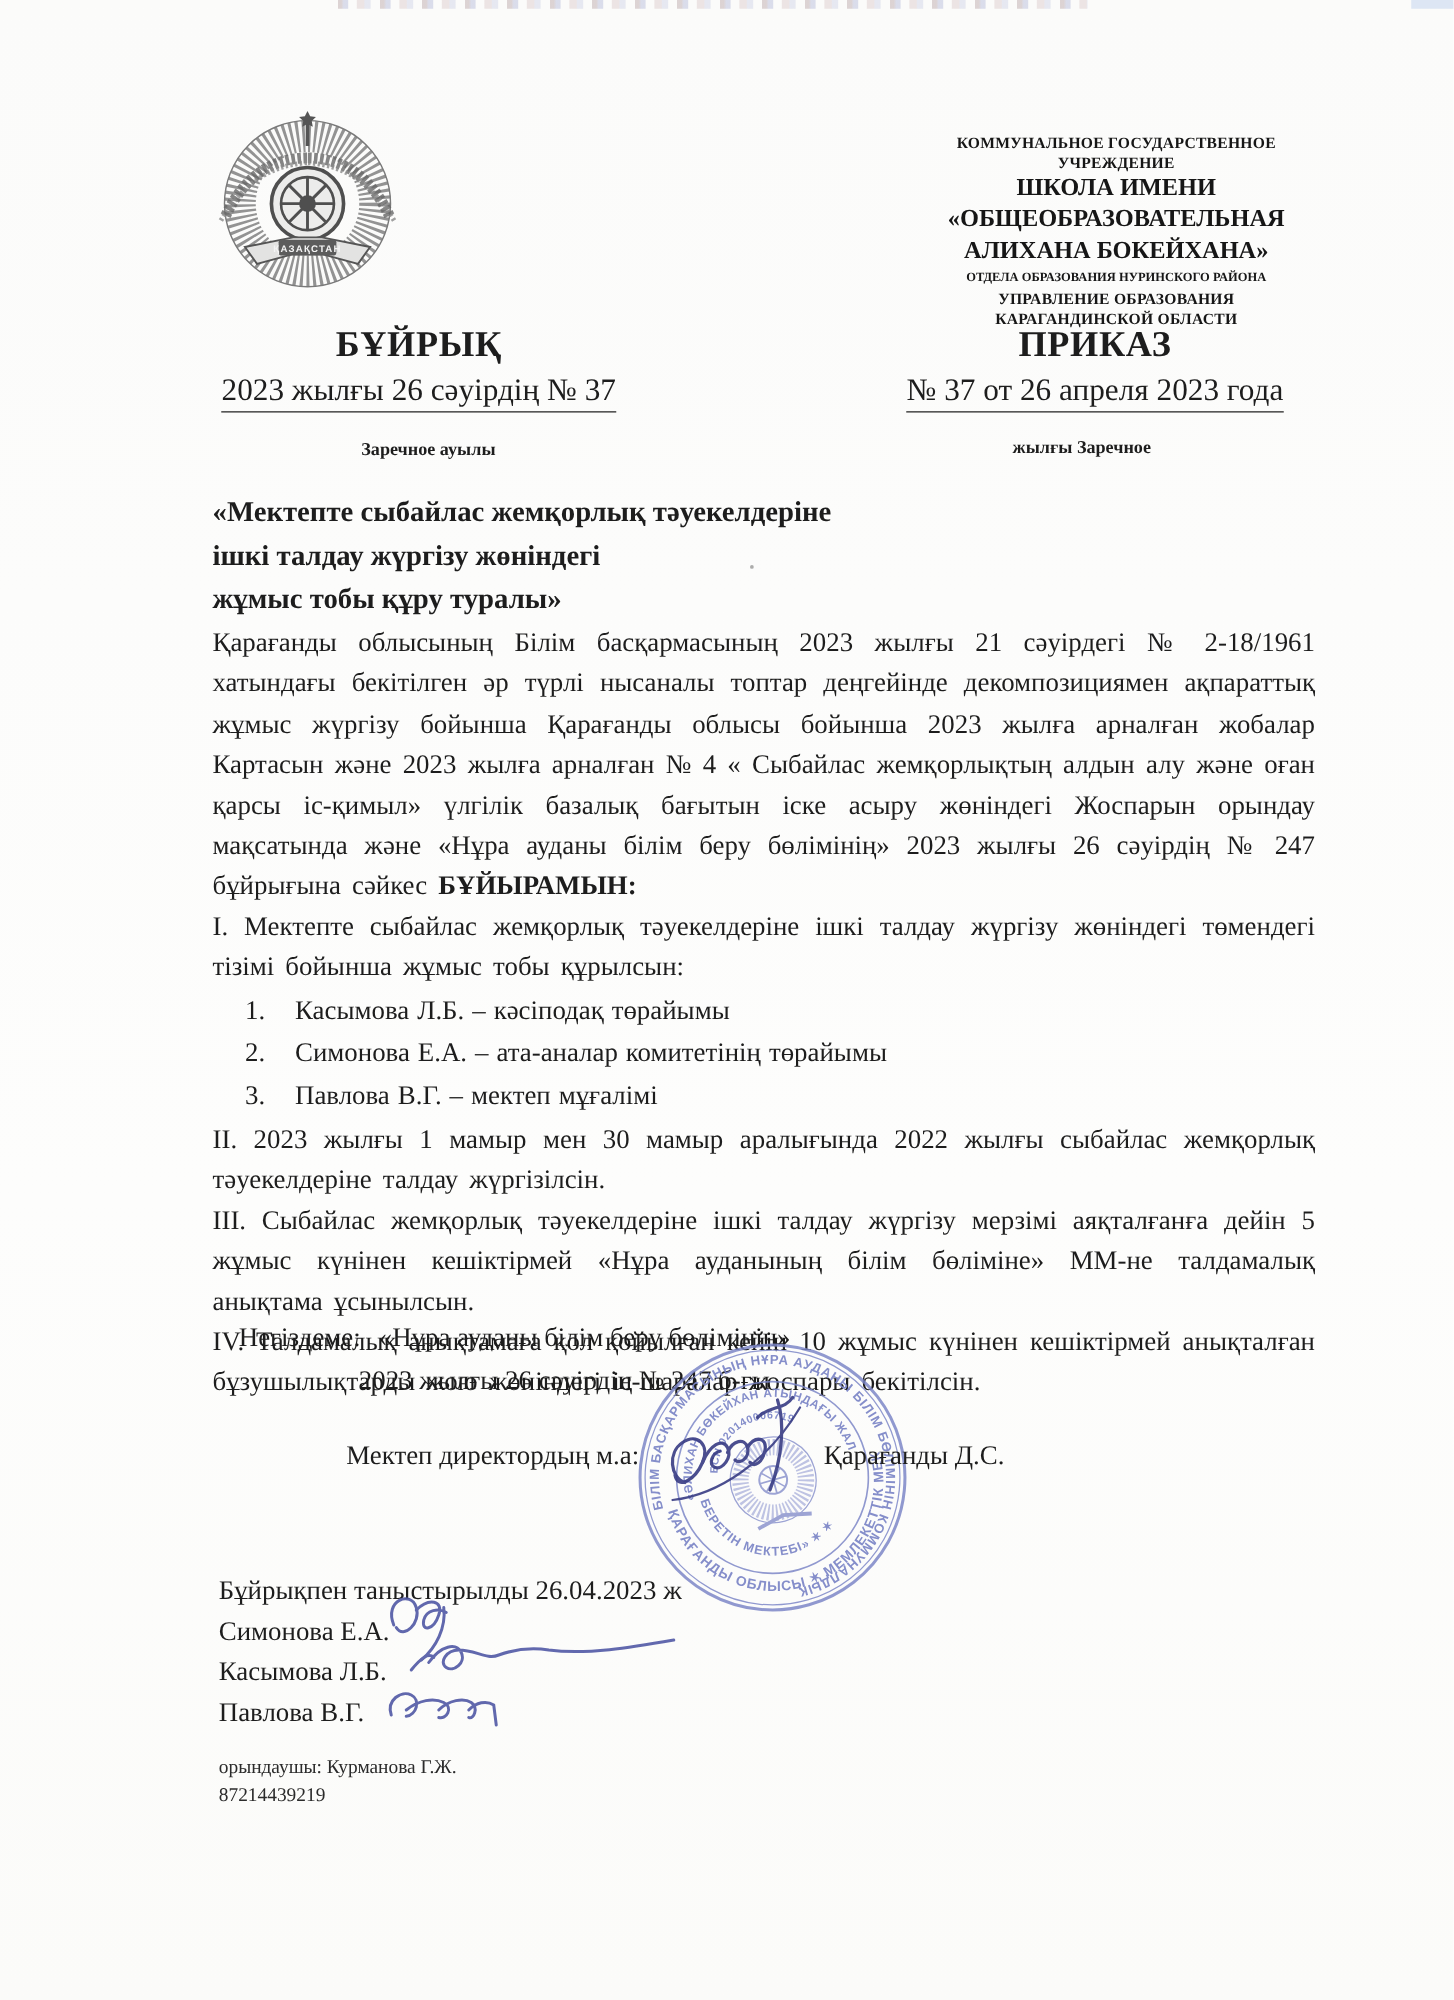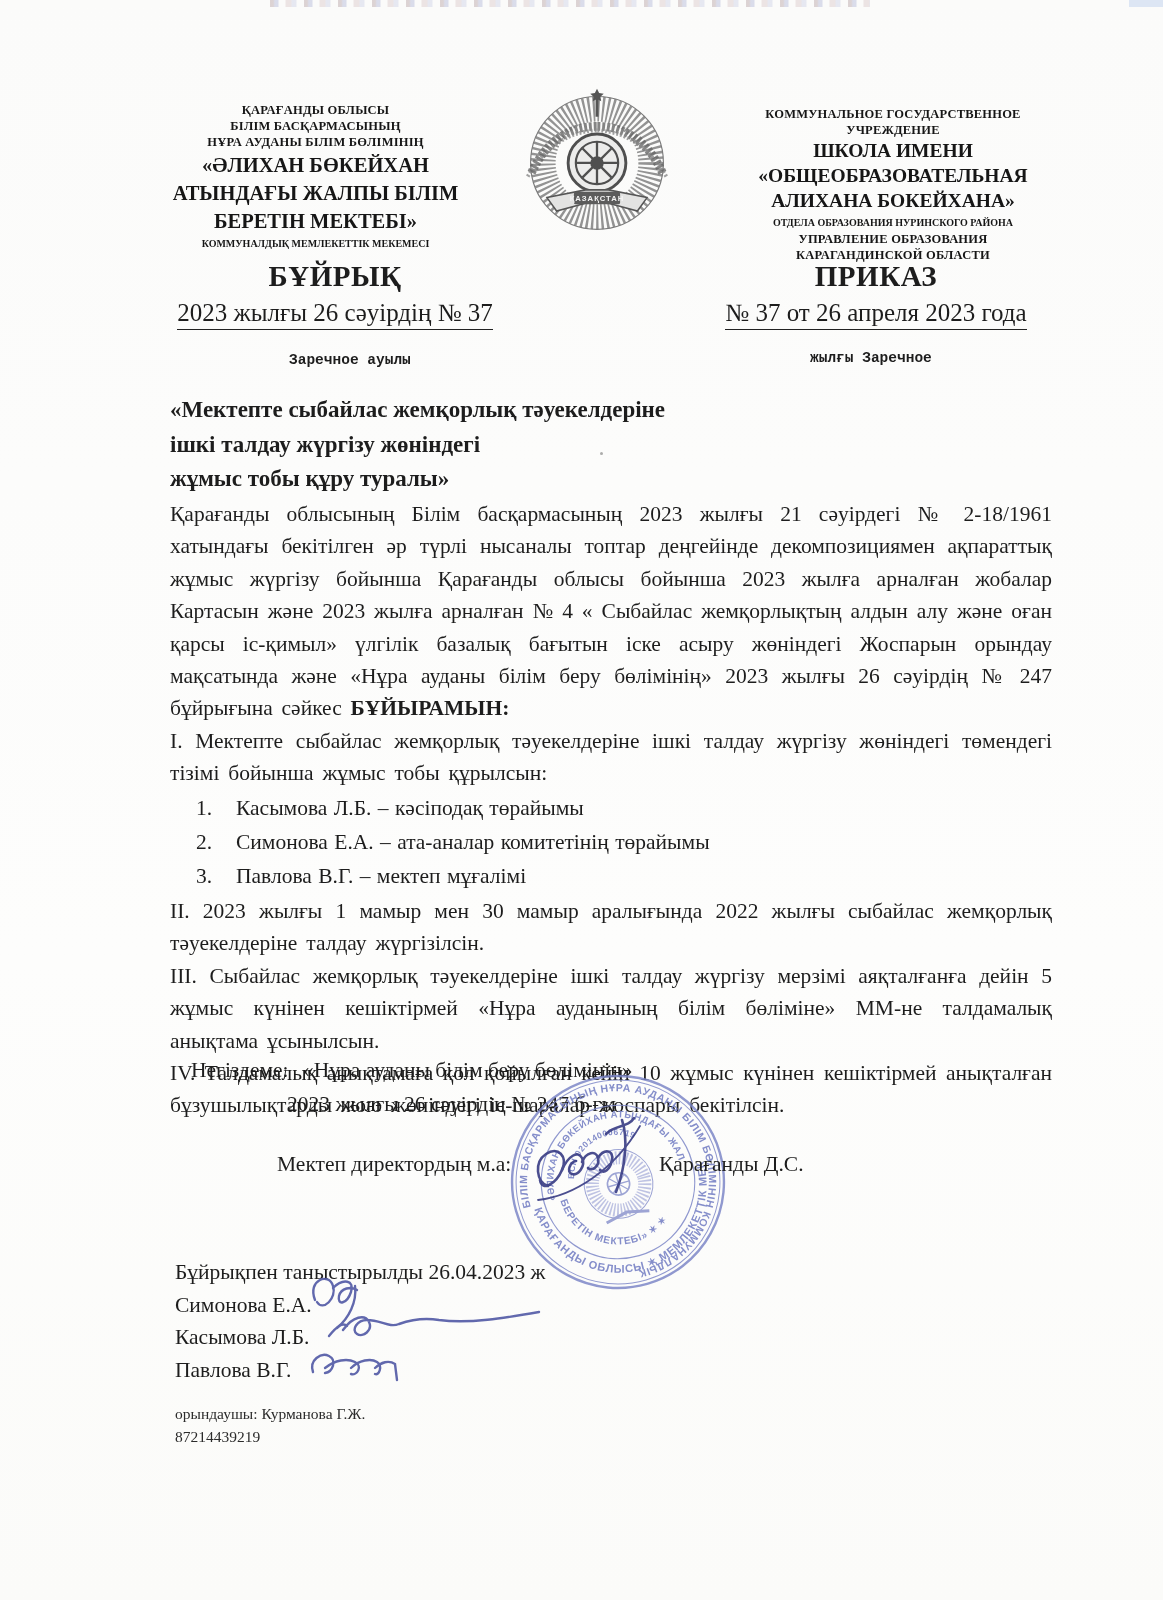--- a/index.html
+++ b/index.html
@@ -33,21 +33,21 @@
   .org-right .lg { font-size: 19.5px; line-height: 25px; }
   .org .sm-b { font-size: 10px; line-height: 16px; margin-top: 2px; }
   .emblem-wrap { width: 158px; margin-top: -10px; flex: none; }
 
   
   .order-kk { position: absolute; top: 260px; left: 175px; width: 320px; text-align: center; }
   .order-ru { position: absolute; top: 260px; left: 690px; width: 372px; text-align: center; }
   .order-word { font-weight: bold; font-size: 29px; letter-spacing: .5px; }
   .order-date { font-size: 25px; margin-top: 6px; }
   .order-date span { display: inline-block; border-bottom: 1.6px solid #222; padding-bottom: 2px; }
-  .place { position: absolute; font-weight: bold; font-size: 14.5px; font-family: Liberation Mono, monospace; }
+  .place { position: absolute; font-weight: bold; font-size: 14.5px; }
   .place-kk { top: 352px; left: 289px; }
   .place-ru { top: 350px; left: 810px; }
 
   
   .subject { position: absolute; top: 393px; left: 170px; font-weight: bold; font-size: 23px; line-height: 34.5px; }
 
   
   .body { position: absolute; top: 498px; left: 170px; width: 882px; font-size: 21.5px; line-height: 32.4px; text-align: justify; word-spacing: 3.5px; }
   .body p { margin: 0; }
   .resolve { font-weight: bold; }
@@ -79,29 +79,20 @@
 </head>
 <body>
 
 <div class="page">
 
   <div class="scan-top"></div>
   <div class="scan-corner"></div>
   <div class="speck"></div>
 
   <div class="header-row">
-    <div class="org org-left">
-      <div class="sm">ҚАРАҒАНДЫ ОБЛЫСЫ</div>
-      <div class="sm">БІЛІМ БАСҚАРМАСЫНЫҢ</div>
-      <div class="sm">НҰРА АУДАНЫ БІЛІМ БӨЛІМІНІҢ</div>
-      <div class="lg">«ӘЛИХАН БӨКЕЙХАН</div>
-      <div class="lg">АТЫНДАҒЫ ЖАЛПЫ БІЛІМ</div>
-      <div class="lg">БЕРЕТІН МЕКТЕБІ»</div>
-      <div class="sm-b">КОММУНАЛДЫҚ МЕМЛЕКЕТТІК МЕКЕМЕСІ</div>
-    </div>
 
     <div class="emblem-wrap">
       <svg viewBox="0 0 160 160" width="156" height="154">
         <g fill="none" stroke="#5a5a5a">
           <circle cx="80" cy="82" r="56" stroke="#6b6b6b" stroke-width="26" stroke-dasharray="2.2 2.6" opacity=".72"></circle>
           <circle cx="80" cy="82" r="69" stroke-width="1.2" stroke="#7a7a7a"></circle>
           <path d="M12,92 C28,58 52,44 80,44" stroke="#666" stroke-width="9" stroke-dasharray="3 2" opacity=".8"></path>
           <path d="M148,92 C132,58 108,44 80,44" stroke="#666" stroke-width="9" stroke-dasharray="3 2" opacity=".8"></path>
           <path d="M8,96 C26,66 48,50 80,48" stroke="#8a8a8a" stroke-width="4" stroke-dasharray="2 2" opacity=".8"></path>
           <path d="M152,96 C134,66 112,50 80,48" stroke="#8a8a8a" stroke-width="4" stroke-dasharray="2 2" opacity=".8"></path>

